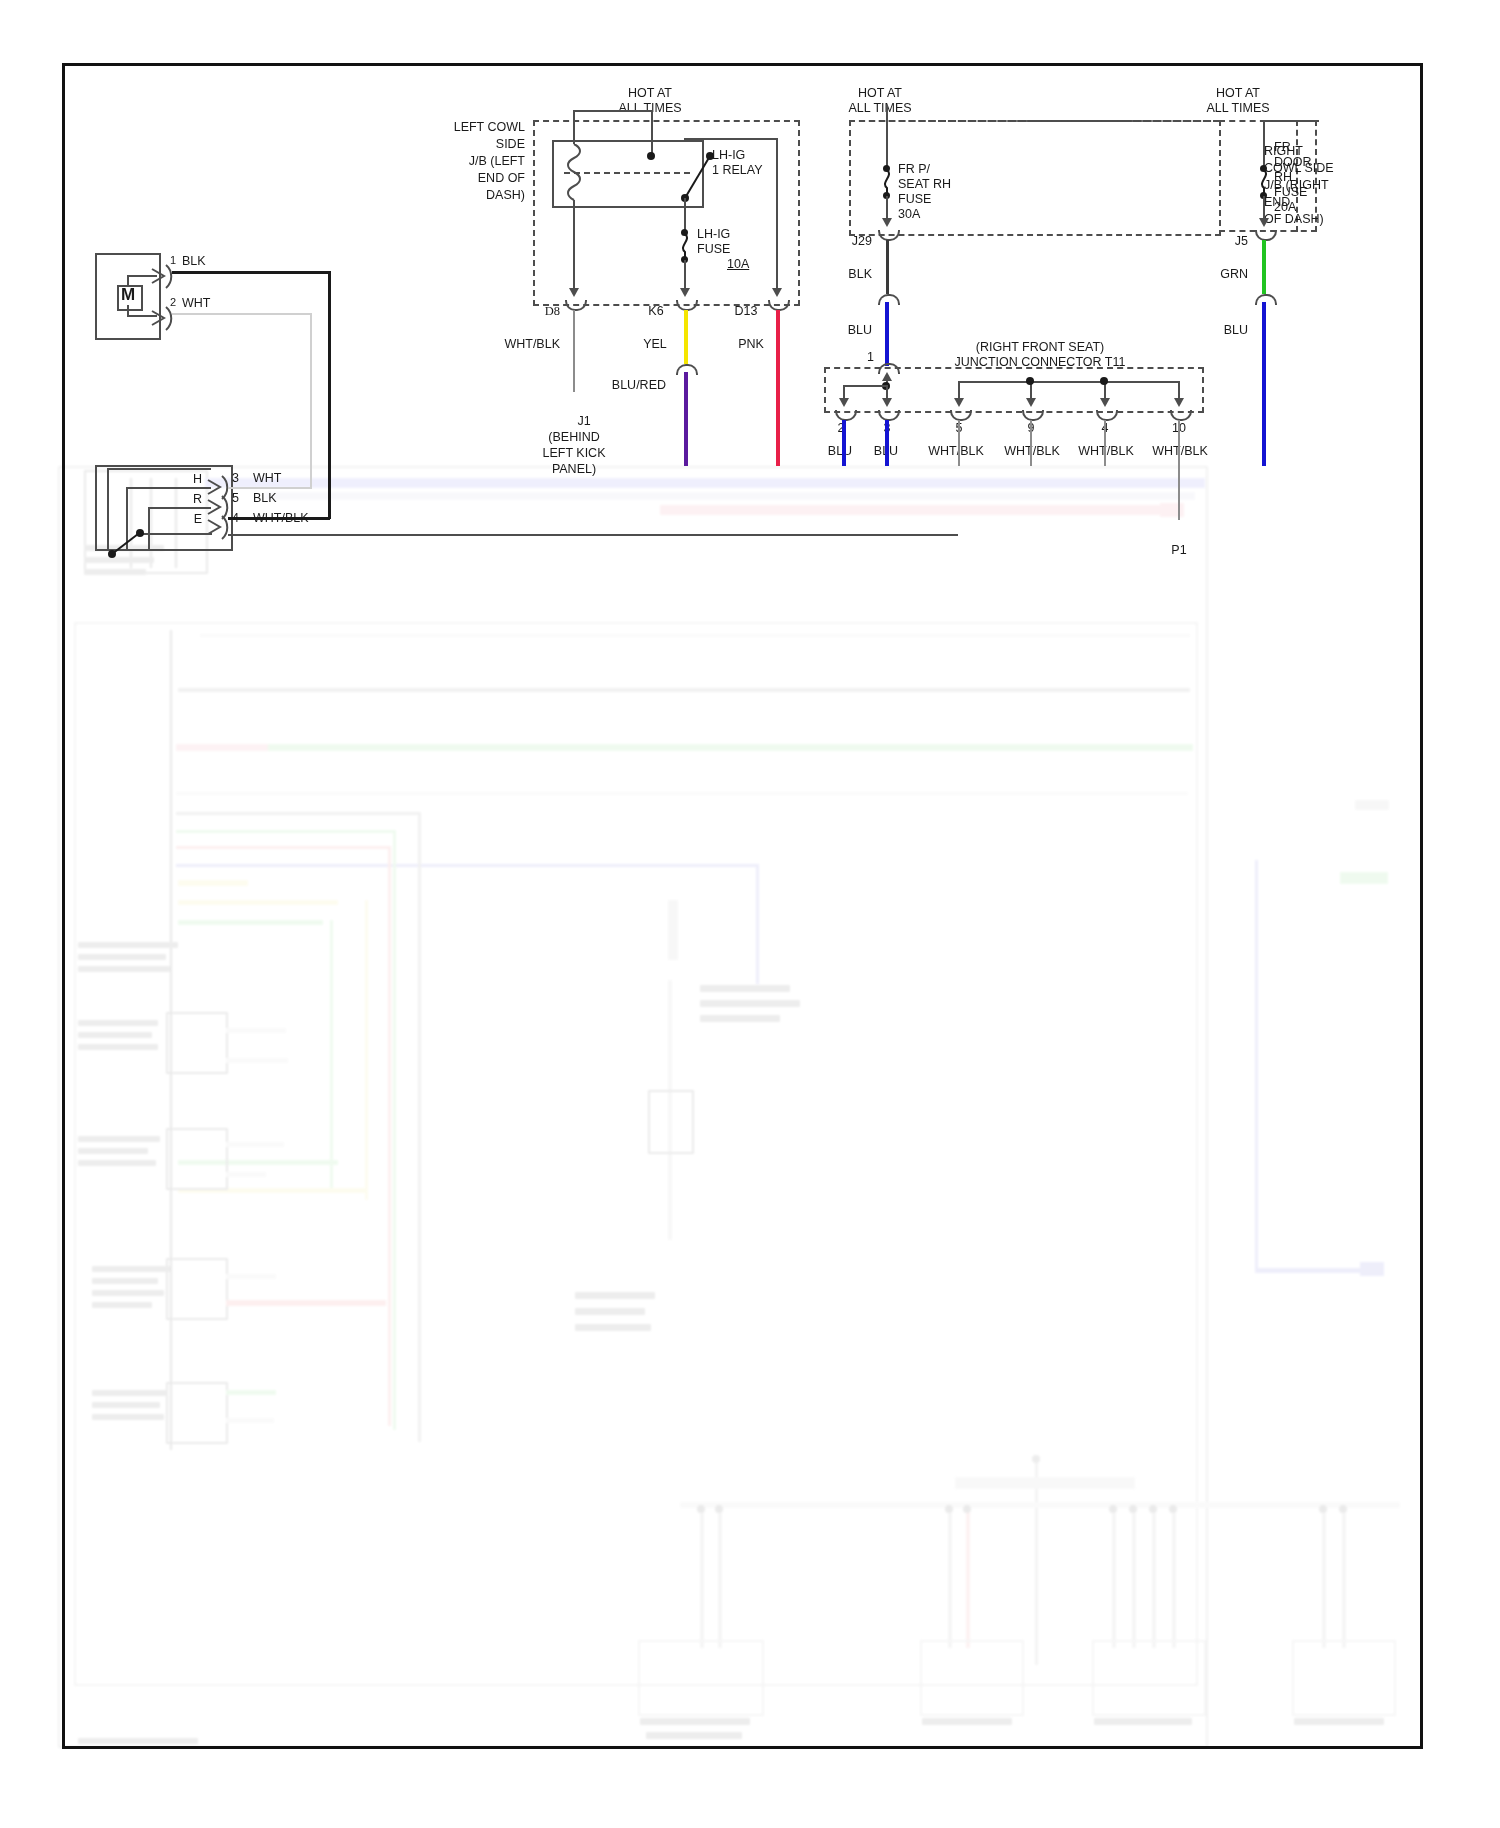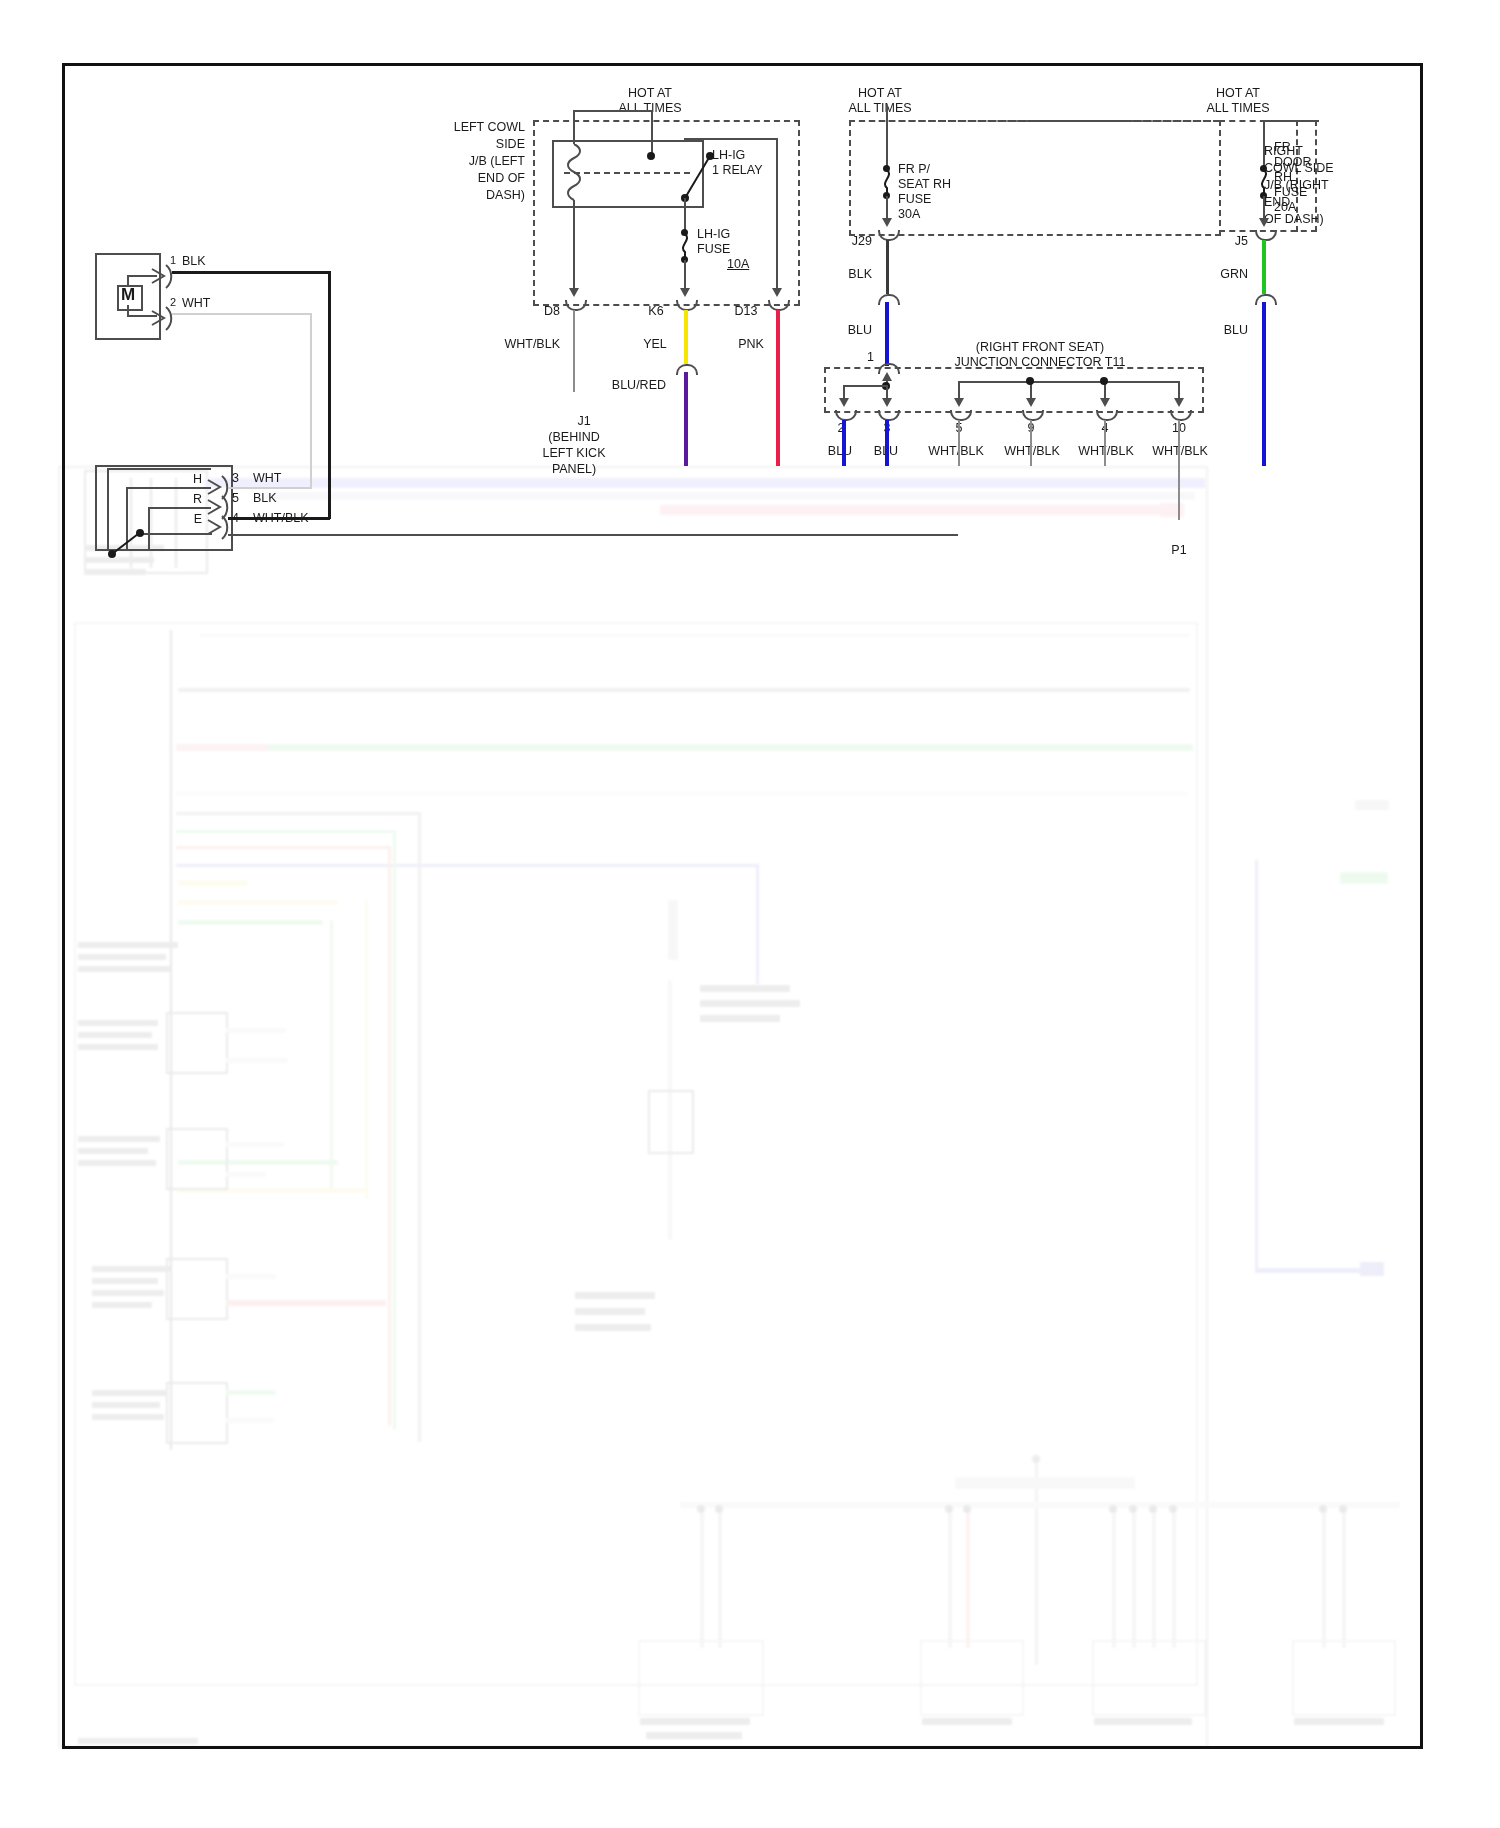--- a/index.html
+++ b/index.html
@@ -254,21 +254,21 @@
   <div class="txt" style="left:697px;top:227px;">LH-IG</div>
   <div class="txt" style="left:697px;top:242px;">FUSE</div>
   <div class="txt" style="left:727px;top:257px;text-decoration:underline;">10A</div>
   <div class="wire vw" style="left:684px;top:260px;height:32px;"></div>
 
   <div class="wire hw" style="left:684px;top:138px;width:94px;"></div>
   <div class="wire vw" style="left:776px;top:138px;height:154px;"></div>
 
   <div class="arrowdn" style="left:569px;top:288px;"></div>
   <div class="cup" style="left:565px;top:300px;"></div>
-  <div class="txt r" style="left:520px;top:304px;width:40px;">D8</div>
+  <div class="txt r" style="left:520px;top:304px;width:40px;font-family:Liberation Serif, serif;">D8</div>
   <div class="txt r" style="left:490px;top:337px;width:70px;">WHT/BLK</div>
   <div class="wire vw c-gry" style="left:573px;top:310px;height:82px;"></div>
 
   <div class="gnd" style="left:563px;top:390px;"></div>
   <div class="txt c" style="left:534px;top:414px;width:100px;text-align:center;">J1</div>
   <div class="txt c" style="left:504px;top:429px;width:140px;line-height:16px;">(BEHIND
 LEFT KICK
 PANEL)</div>
 
   <div class="arrowdn" style="left:680px;top:288px;"></div>

